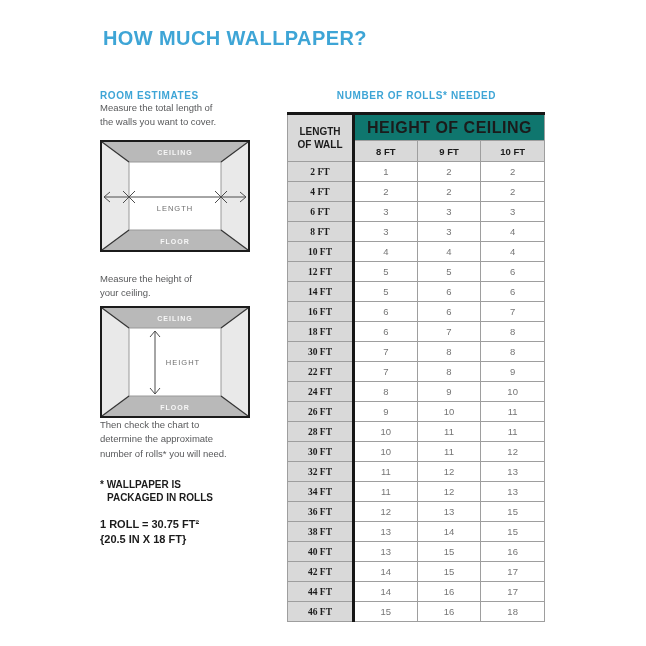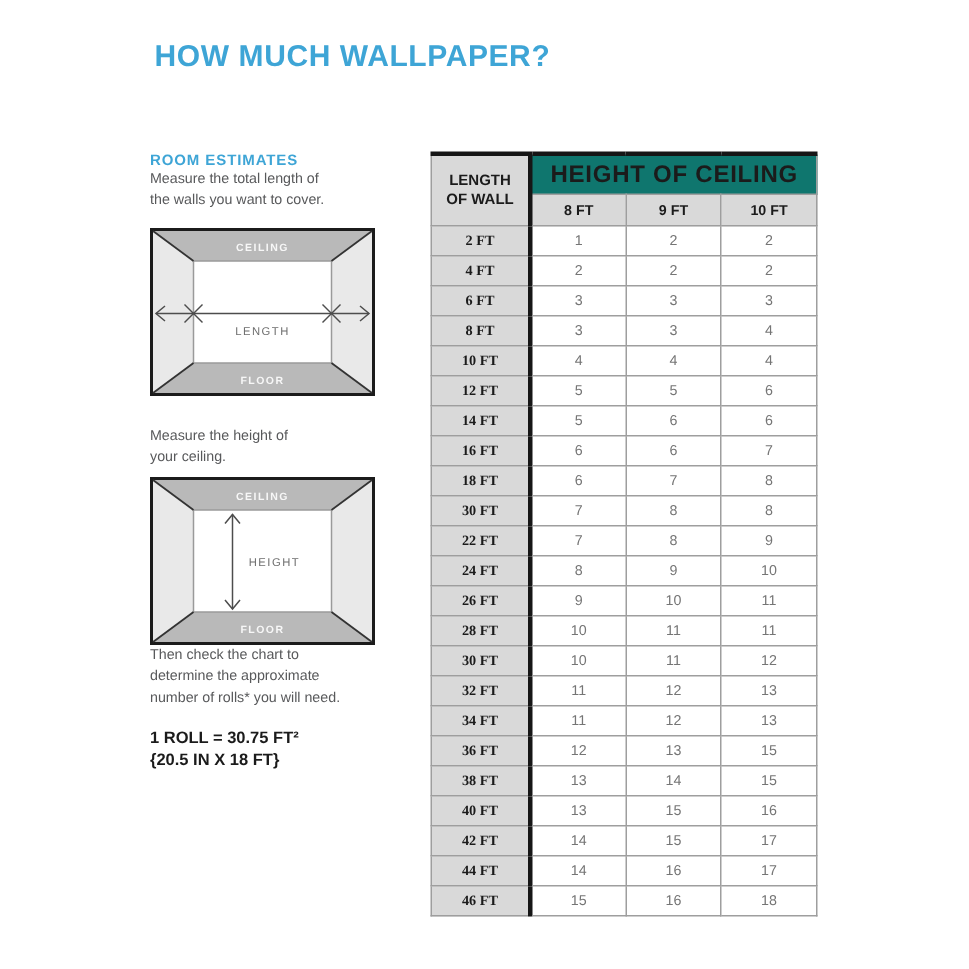--- a/index.html
+++ b/index.html
@@ -23,21 +23,21 @@
   }
   .sec-heading {
     font-size: 10px;
     font-weight: bold;
     letter-spacing: 0.6px;
     color: #3EA5D6;
   }
   .left-col {
     position: absolute;
     left: 100px;
-    top: 102px;
+    top: 90px;
     width: 158px;
   }
   .para {
     font-size: 9.5px;
     line-height: 1.5;
     color: #58595b;
     white-space: pre-line;
   }
   .room-diagram {
     display: block;
@@ -196,28 +196,33 @@
       </g>
       <text class="band-label" x="75" y="15" text-anchor="middle">CEILING</text>
       <text class="band-label" x="75" y="104" text-anchor="middle">FLOOR</text>
       <text class="measure-label" x="83" y="59" text-anchor="middle">HEIGHT</text>
     </svg>
 
     <p class="para step3">Then check the chart to
 determine the approximate
 number of rolls* you will need.</p>
 
+    <div class="footnote">
+      <div>* WALLPAPER IS</div>
+      <div class="indent">PACKAGED IN ROLLS</div>
+    </div>
 
     <div class="rollspec">
       <div>1 ROLL = 30.75 FT²</div>
       <div>{20.5 IN X 18 FT}</div>
     </div>
   </section>
 
   <section class="table-col">
+    <h2 class="sec-heading">NUMBER OF ROLLS* NEEDED</h2>
 
     <table class="rolls">
       <thead>
         <tr>
           <th class="corner" rowspan="2">LENGTH
 OF WALL</th>
           <th class="group" colspan="3">HEIGHT OF CEILING</th>
         </tr>
         <tr>
           <th class="colh">8 FT</th>

